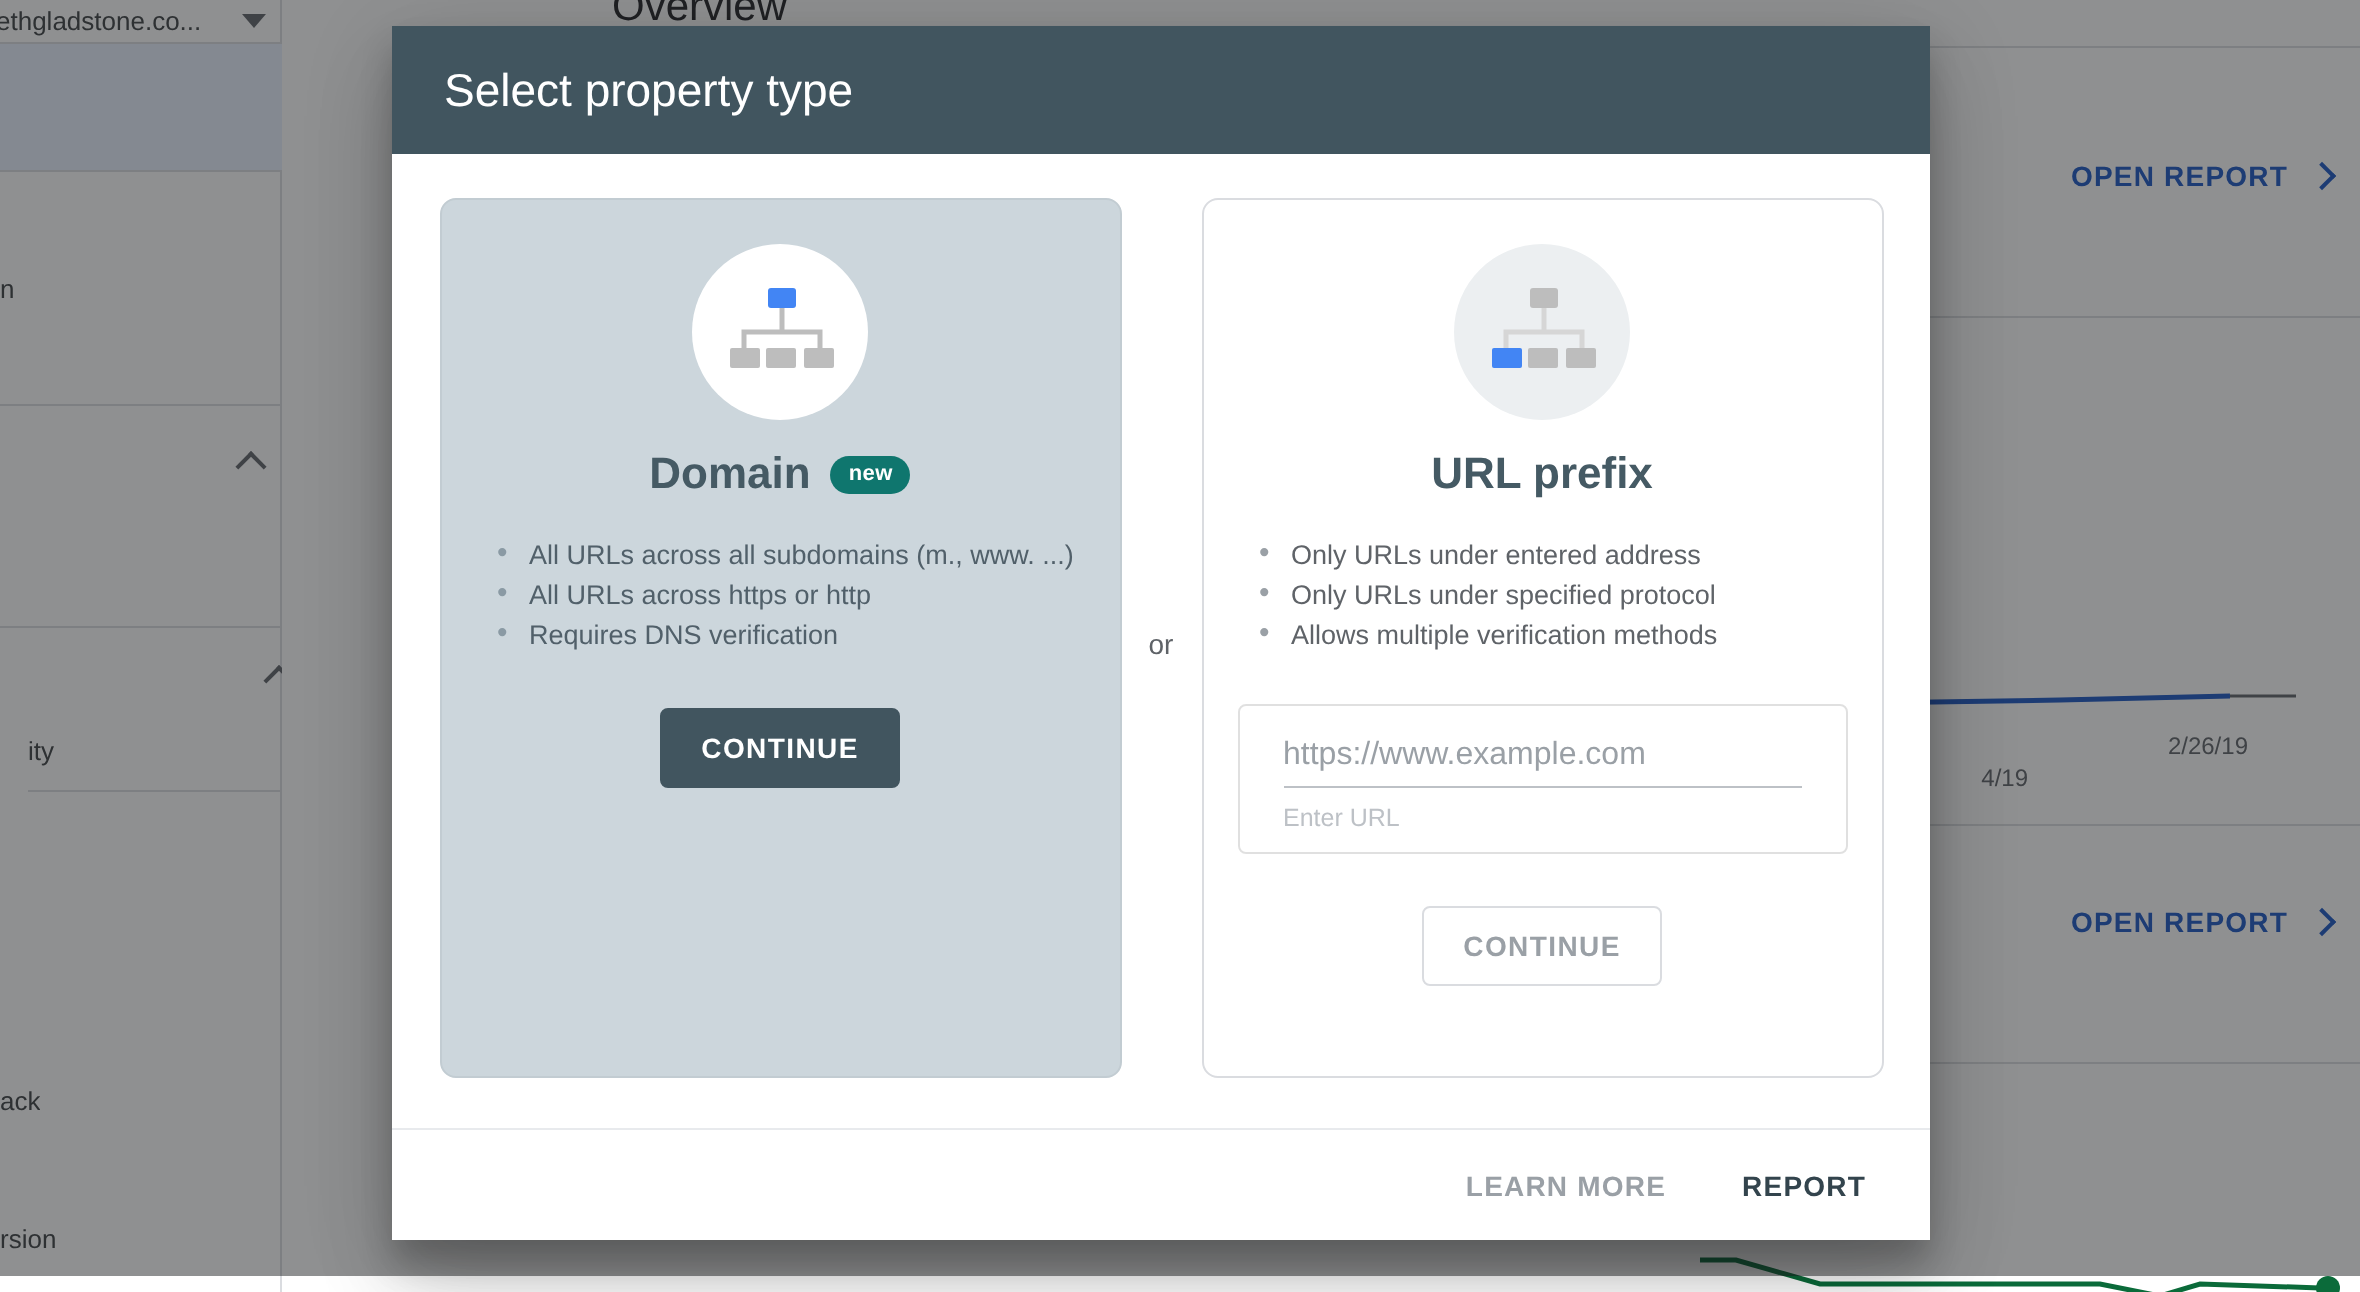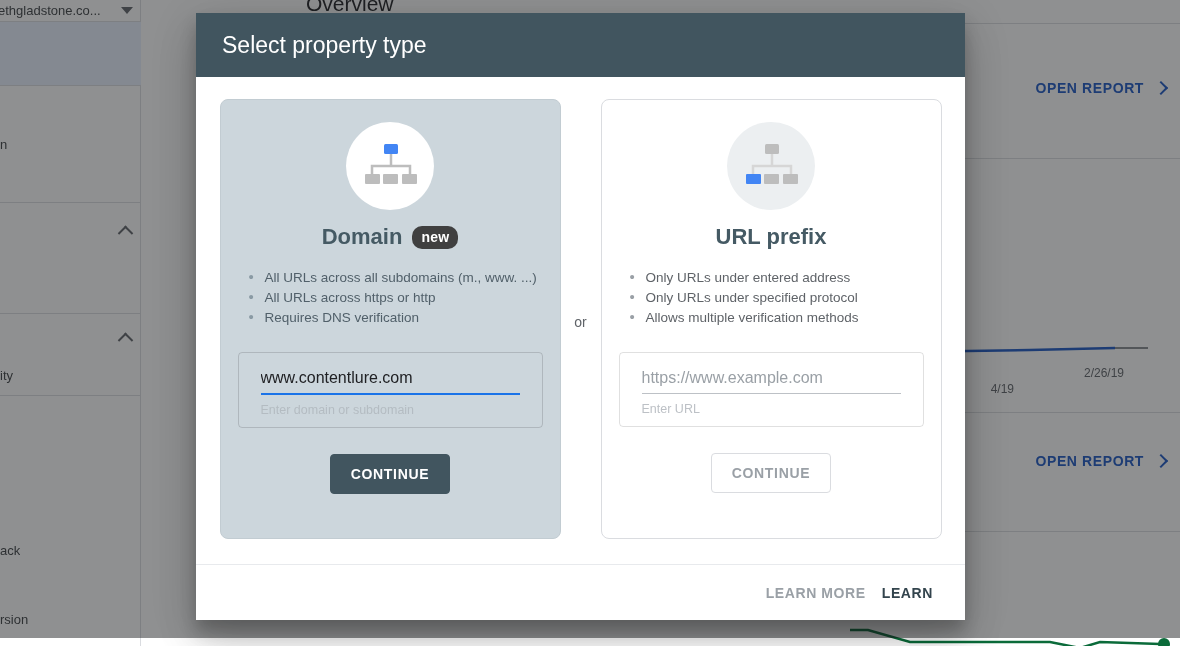--- a/index.html
+++ b/index.html
@@ -128,22 +128,22 @@
   }
   .icon-circle.white { background: #ffffff; }
   .icon-circle.grey { background: #eceff1; }
 
   .card-title-row {
     display: flex; align-items: center; justify-content: center; gap: 10px;
     margin-bottom: 18px;
   }
   .card-title { font-size: 22px; font-weight: 700; color: #455a64; }
   .badge-new {
-    background: #404040; color: #fff;
-    font-size: 14px; font-weight: 700;
+    background: #0f766e; color: #fff;
+    font-size: 11px; font-weight: 700;
     padding: 3px 9px 4px; border-radius: 10px; letter-spacing: .2px;
   }
 
   .bullets { list-style: none; padding: 0 0 0 6px; margin: 0 0 0 0; width: 100%; }
   .bullets li {
     position: relative;
     font-size: 13.5px; color: #5f6368; line-height: 20px;
     padding: 0 10px 0 38px; margin-bottom: 0;
   }
   .card.domain .bullets li { color: #51606a; }
@@ -182,21 +182,21 @@
     font-size: 14px; font-weight: 600; letter-spacing: .7px;
     padding: 11px 20px; border-radius: 4px; cursor: pointer;
   }
   .btn-continue.primary { background: #41555f; color: #fff; border: 1px solid #41555f; }
   .btn-continue.disabled { background: #fff; color: #9aa0a6; border: 1px solid #dadce0; cursor: default; }
 
   .modal-footer {
     flex: 0 0 56px; height: 56px;
     border-top: 1px solid #e8eaed;
     display: flex; align-items: center; justify-content: flex-end;
-    gap: 16px; padding: 0 32px;
+    gap: 38px; padding: 0 32px;
   }
   .footer-btn {
     font-size: 14px; font-weight: 600; letter-spacing: .6px;
     background: none; border: none; cursor: pointer;
     font-family: "Liberation Sans", sans-serif;
   }
   .footer-btn.muted { color: #9aa0a6; }
   .footer-btn.strong { color: #33444d; }
 </style>
 </head>
@@ -218,21 +218,21 @@
 
       <div class="sb-row" style="top:86px;height:117px;">
         <span class="lbl">n</span>
       </div>
 
       <div class="sb-row" style="top:203px;height:111px;align-items:flex-start;padding-top:22px;">
         <span class="lbl"></span>
         <span class="chev up"></span>
       </div>
 
-      <div class="sb-row" style="top:314px;height:82px;align-items:flex-start;padding-top:18px;">
+      <div class="sb-row" style="top:314px;height:82px;align-items:flex-start;padding-top:18px;margin-left:14px;">
         <span class="lbl" style="margin-top:36px;">ity</span>
         <span class="chev up"></span>
       </div>
 
 
       <div class="sb-row" style="top:443px;height:125px;border-bottom:none;align-items:flex-end;padding-bottom:10px;">
         <span class="lbl">ack</span>
       </div>
 
       <div class="sb-row" style="top:568px;height:78px;border-bottom:none;align-items:flex-start;padding-top:44px;">
@@ -302,24 +302,20 @@
           <span class="card-title">Domain</span>
           <span class="badge-new">new</span>
         </div>
 
         <ul class="bullets">
           <li>All URLs across all subdomains (m., www. ...)</li>
           <li>All URLs across https or http</li>
           <li>Requires DNS verification</li>
         </ul>
 
-        <div class="field-wrap focused">
-          <input class="field-input" type="text" value="www.contentlure.com" style="">
-          <div class="field-help">Enter domain or subdomain</div>
-        </div>
 
         <div class="continue-wrap">
           <button class="btn-continue primary">CONTINUE</button>
         </div>
       </div>
 
       <div class="or-divider">or</div>
 
       <div class="card urlprefix">
         <div class="icon-circle grey">
@@ -349,16 +345,16 @@
         </div>
 
         <div class="continue-wrap">
           <button class="btn-continue disabled">CONTINUE</button>
         </div>
       </div>
     </div>
 
     <div class="modal-footer">
       <button class="footer-btn muted">LEARN MORE</button>
-      <button class="footer-btn strong">LEARN</button>
+      <button class="footer-btn strong">REPORT</button>
     </div>
   </div>
 </div>
 
 </body></html>

